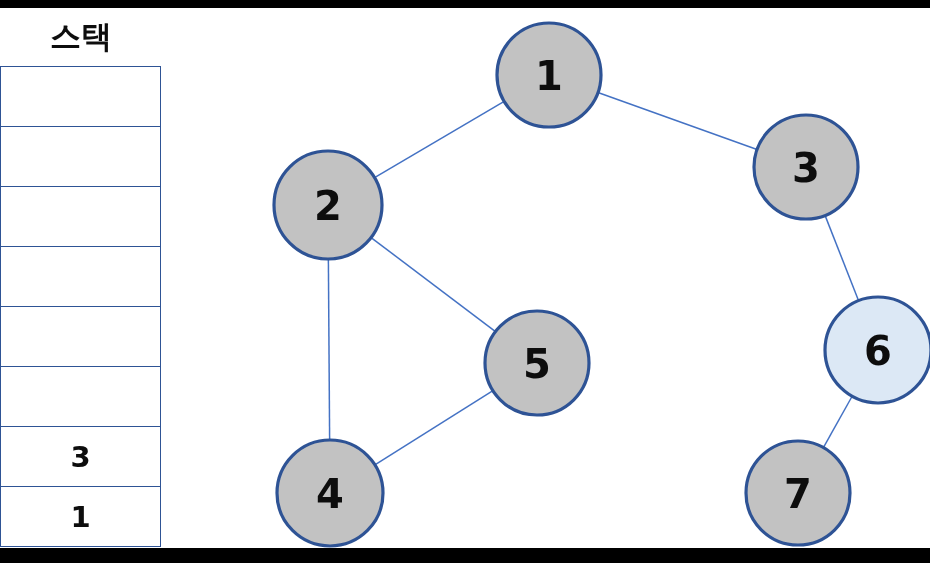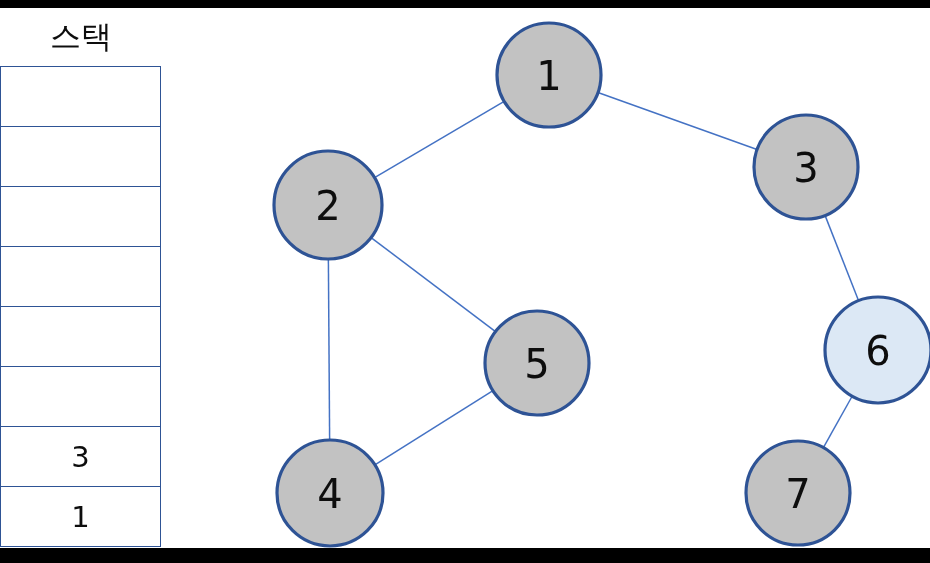--- a/index.html
+++ b/index.html
@@ -7,20 +7,21 @@
     padding: 0;
     background: #000000;
   }
   #page {
     position: relative;
     width: 930px;
     height: 563px;
     background: #000000;
     overflow: hidden;
     font-family: "Liberation Sans", sans-serif;
+    font-weight: bold;
   }
   #canvas {
     position: absolute;
     left: 0px;
     top: 8px;
     width: 930px;
     height: 540px;
     background: #ffffff;
     overflow: hidden;
   }

